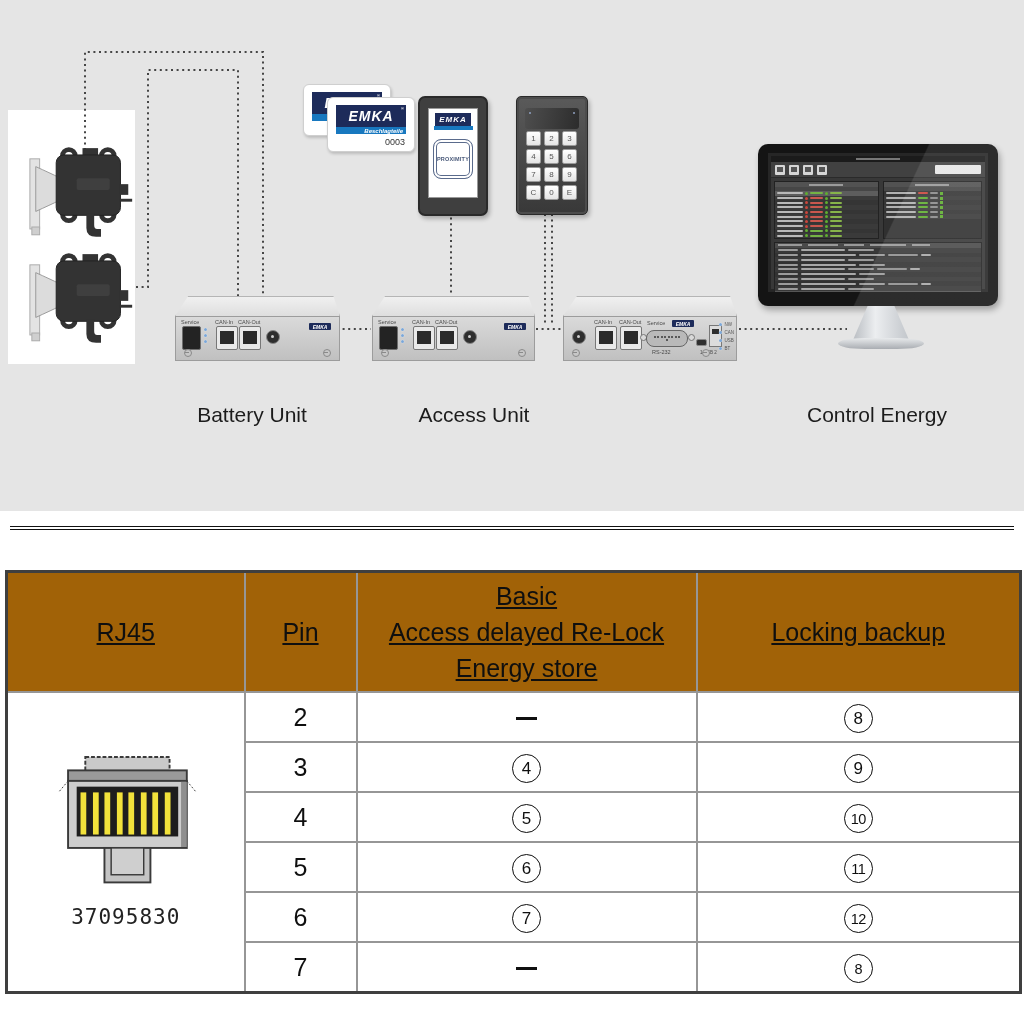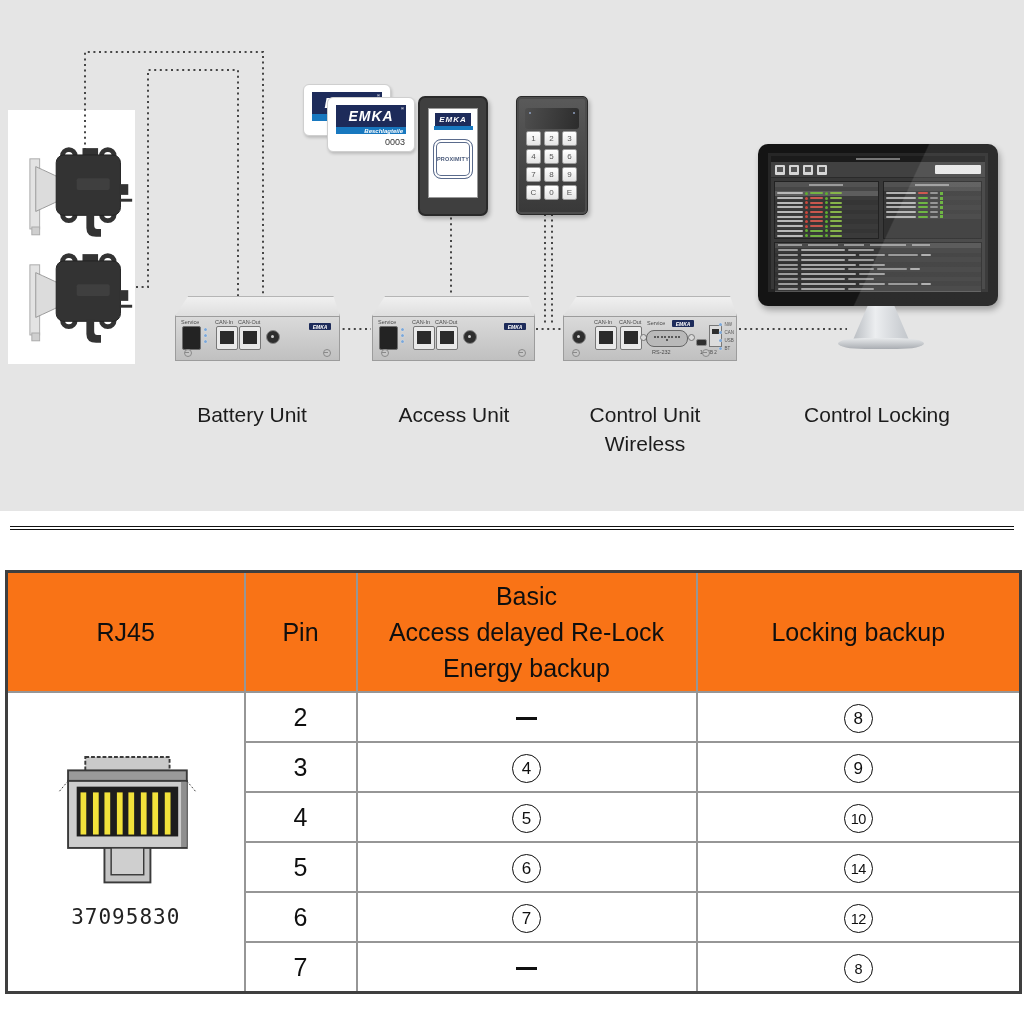--- a/index.html
+++ b/index.html
@@ -123,21 +123,21 @@
 
   
   .sep{position:absolute;left:10px;top:526px;width:1004px;height:2px;
        border-top:1.6px solid #111;border-bottom:1.6px solid #111;}
 
   
   table.pintab{position:absolute;left:5px;top:570px;width:1014px;border-collapse:collapse;
                table-layout:fixed;border:3px solid #3f3f3f;}
   .pintab td{border:2px solid #969696;text-align:center;vertical-align:middle;
              font-size:25px;color:#0f0f0f;padding:0;}
-  .pintab thead td{background:#f97316;height:118px;line-height:36px;}
+  .pintab thead td{background:#a16207;height:118px;line-height:36px;text-decoration:underline;}
   .pintab tbody td{background:#fff;height:48px;}
   .circ{display:inline-flex;align-items:center;justify-content:center;width:27px;height:27px;
         border:1.6px solid #0d0d0d;border-radius:50%;font-size:17px;line-height:1;}
   .circ.two{font-size:14.5px;letter-spacing:-.5px;}
   .dash{display:inline-block;width:21px;height:3px;background:#101010;vertical-align:middle;}
   .rjcell{vertical-align:middle;}
   .rj45art{display:inline-block;}
   .rjlabel{margin-top:5px;font-family:"DejaVu Sans Mono",monospace;font-size:21px;
            letter-spacing:1px;color:#222;text-align:center;}
 </style>
@@ -540,45 +540,41 @@
             <div class="hscroll"></div>
           </div>
         </div>
       </div>
       <div class="gloss"></div>
     </div>
     <div class="neck"></div>
     <div class="mbase"></div>
 
     <div class="ulabel" style="left:252px">Battery Unit</div>
-    <div class="ulabel" style="left:454px">Access Unit</div>
-    <div class="ulabel" style="left:645px">
-      <div>Control Unit</div>
-      <div>Wireless</div>
-    </div>
-    <div class="ulabel" style="left:877px">Control Locking</div>
+    <div class="ulabel" style="left:474px">Access Unit</div>
+    <div class="ulabel" style="left:877px">Control Energy</div>
   </div>
 
   <div class="sep"></div>
 
   <table class="pintab">
     <colgroup>
         <col style="width:238px">
         <col style="width:112px">
         <col style="width:340px">
         <col style="width:324px">
       </colgroup>
     <thead>
       <tr>
         <td>RJ45</td>
         <td>Pin</td>
         <td>
           <div>Basic</div>
           <div>Access delayed Re-Lock</div>
-          <div>Energy backup</div>
+          <div>Energy store</div>
         </td>
         <td>Locking backup</td>
       </tr>
     </thead>
     <tbody>
         <tr>
           <td class="rjcell" rowspan="6"><div id="rj45-art" class="rj45art">
       <svg width="158" height="140" viewBox="0 0 165 146">
         <rect x="40" y="3" width="88" height="15" fill="#c9c9c9" stroke="#3a3a3a" stroke-width="2" stroke-dasharray="4 2"></rect>
         <rect x="22" y="17" width="124" height="11" fill="#9a9a9a" stroke="#3a3a3a" stroke-width="2"></rect>
@@ -612,21 +608,21 @@
           <td class="val-cell"><span class="circ">9</span></td>
         </tr>
         <tr>
           <td class="pin-cell">4</td>
           <td class="val-cell"><span class="circ">5</span></td>
           <td class="val-cell"><span class="circ two">10</span></td>
         </tr>
         <tr>
           <td class="pin-cell">5</td>
           <td class="val-cell"><span class="circ">6</span></td>
-          <td class="val-cell"><span class="circ two">14</span></td>
+          <td class="val-cell"><span class="circ two">11</span></td>
         </tr>
         <tr>
           <td class="pin-cell">6</td>
           <td class="val-cell"><span class="circ">7</span></td>
           <td class="val-cell"><span class="circ two">12</span></td>
         </tr>
         <tr>
           <td class="pin-cell">7</td>
           <td class="val-cell"><span class="dash"></span></td>
           <td class="val-cell"><span class="circ two">8</span></td>

